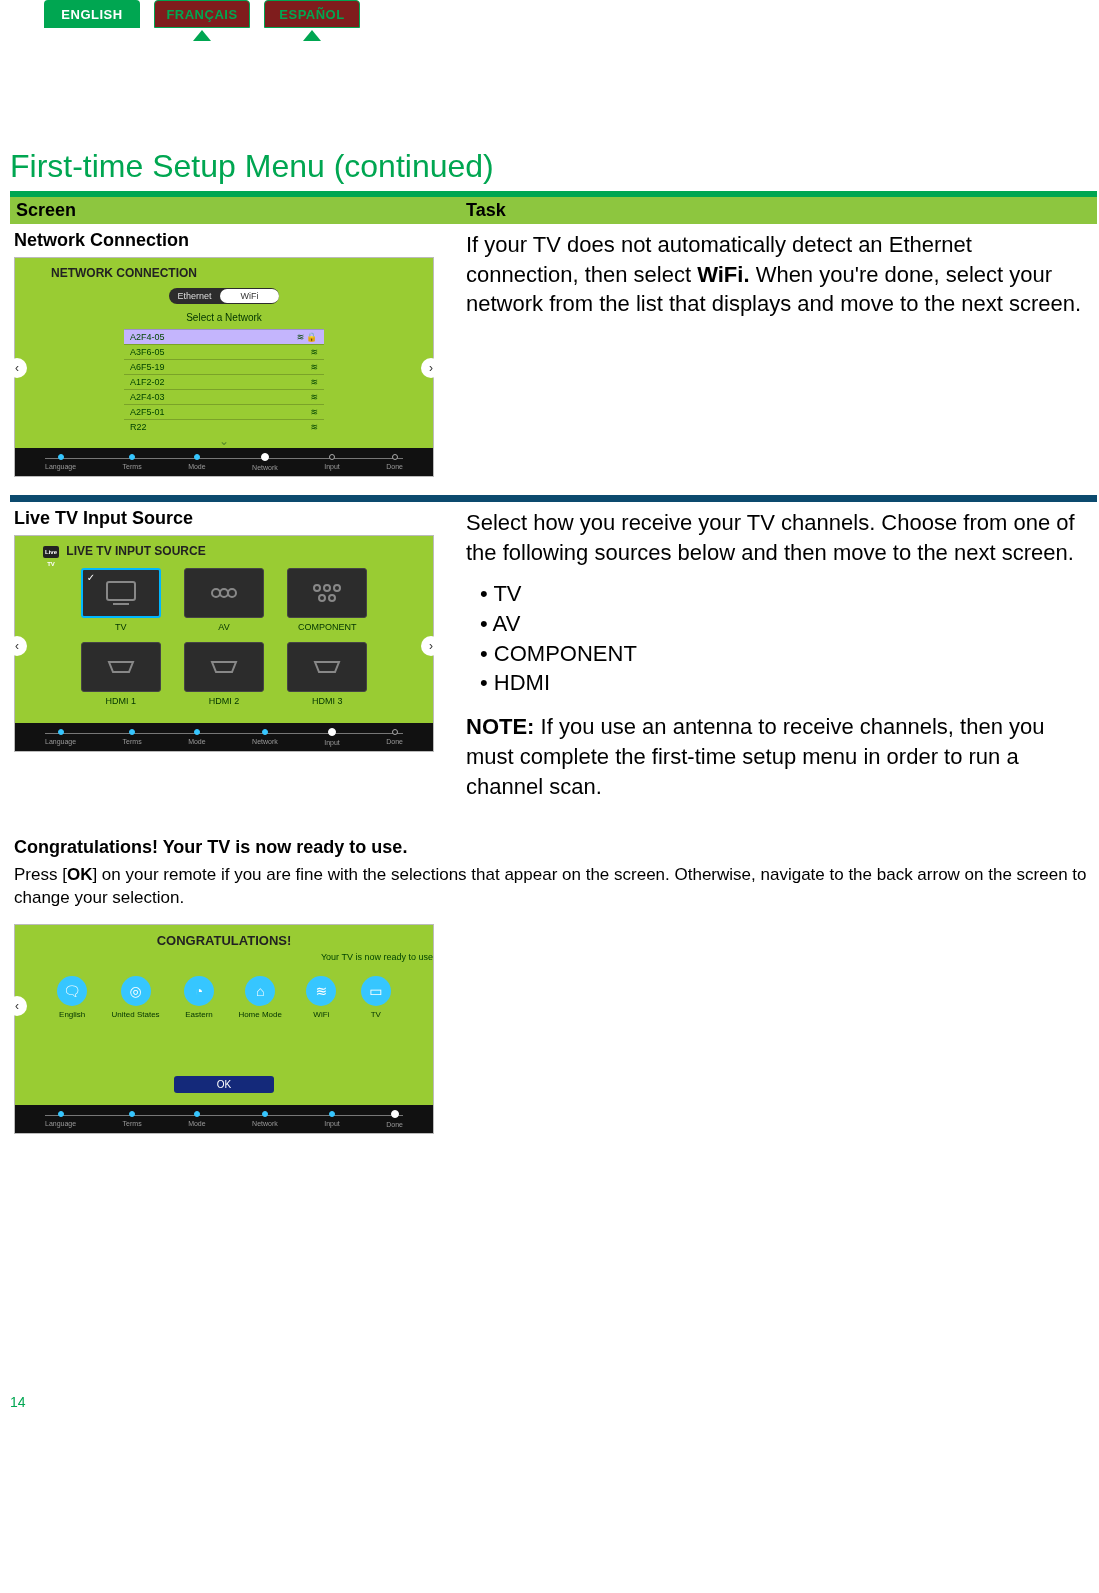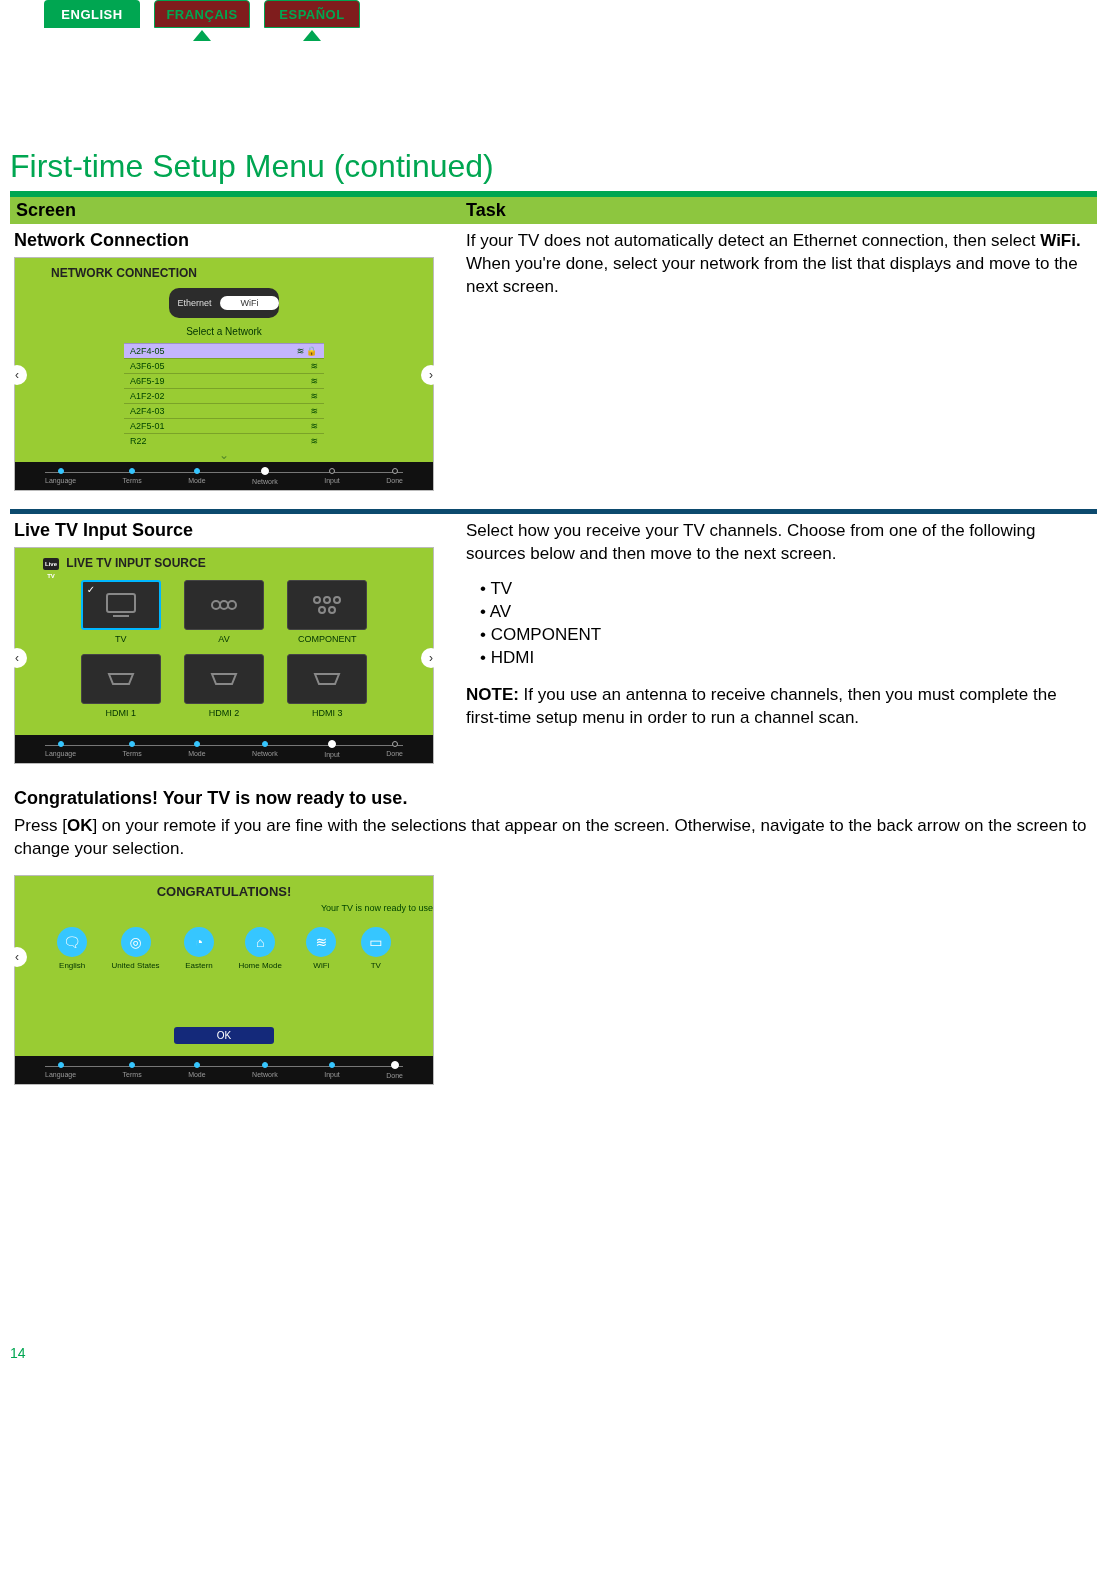--- a/index.html
+++ b/index.html
@@ -39,24 +39,24 @@
      font-weight:normal;font-size:32px;color:var(--green);
      margin:120px 0 6px 0;}
   .greenrule{height:6px;background:var(--green);margin-bottom:0;}
 
   
   .colhead{display:flex;background:var(--lime);font-weight:bold;font-size:18px;}
   .colhead .c1{width:450px;padding:3px 6px;}
   .colhead .c2{flex:1;padding:3px 6px;}
 
   
-  .row{display:flex;border-bottom:5px solid #0c4a6e;padding:6px 0 18px 0;}
+  .row{display:flex;border-bottom:7px solid #0c4a6e;padding:6px 0 18px 0;}
   .row.noborder{border-bottom:none;}
   .left{width:450px;}
-  .right{flex:1;padding:0 10px 0 6px;font-size:17px;line-height:1.35;}
+  .right{flex:1;padding:0 10px 0 6px;font-size:22px;line-height:1.35;}
   .right p{margin:0 0 12px 0;}
   .right ul{margin:0 0 14px 0;padding:0 0 0 14px;list-style:none;}
   .right li::before{content:"• ";}
   .subhead{font-weight:bold;font-size:18px;margin:0 0 6px 4px;}
 
   
   .tvshot{width:420px;margin-left:4px;border:1px solid #bbb;background:var(--limebg);
     font-family:"Segoe UI",Arial,sans-serif;color:#004400;font-size:10px;position:relative;}
   .tvshot .title{font-weight:bold;font-size:12px;padding:8px 0 0 36px;color:#222;}
   .tvshot .body{position:relative;min-height:155px;}
@@ -67,21 +67,21 @@
   .tvshot .nav.right-arrow{right:-8px;}
   .stepbar{background:#111;height:28px;display:flex;align-items:center;justify-content:space-between;
     padding:0 30px;color:#999;font-size:7px;position:relative;}
   .stepbar::before{content:"";position:absolute;left:30px;right:30px;top:10px;height:1px;background:#777;}
   .step{position:relative;display:flex;flex-direction:column;align-items:center;gap:3px;z-index:2;}
   .step .dot{width:6px;height:6px;border-radius:50%;border:1px solid #aaa;background:#111;}
   .step.done .dot{background:#36c6ff;border-color:#36c6ff;}
   .step.active .dot{background:#fff;border-color:#fff;width:8px;height:8px;}
 
   
-  .toggle{width:110px;height:30px;margin:8px auto 8px;background:#2c2c2c;border-radius:10px;
+  .toggle{width:110px;height:16px;margin:8px auto 8px;background:#2c2c2c;border-radius:10px;
     display:flex;align-items:center;font-size:9px;color:#ddd;}
   .toggle span{flex:1;text-align:center;}
   .toggle .sel{background:#fff;color:#333;border-radius:10px;padding:2px 4px;}
   .ncenter{text-align:center;font-size:10px;color:#003300;margin-bottom:6px;}
   .netlist{width:200px;margin:0 auto;}
   .netitem{display:flex;justify-content:space-between;align-items:center;
     border-top:1px solid rgba(0,0,0,.2);padding:2px 6px;font-size:9px;color:#004400;}
   .netitem.sel{background:#c4b5fd;}
   .wifi-icon{font-size:9px;}
   .chev{text-align:center;color:#55892a;font-size:12px;}

